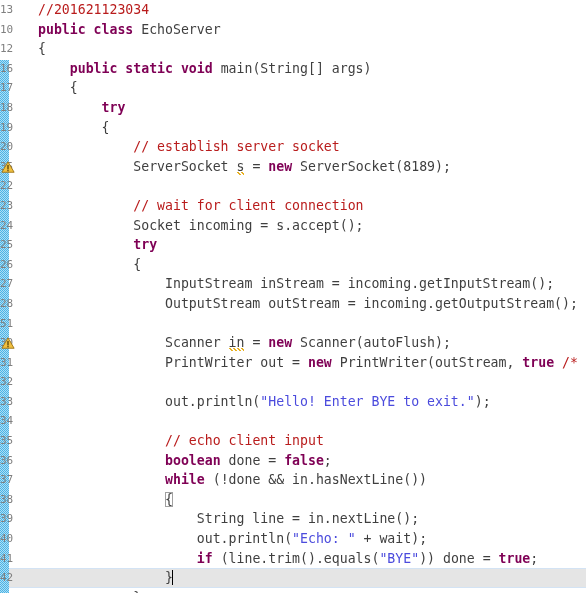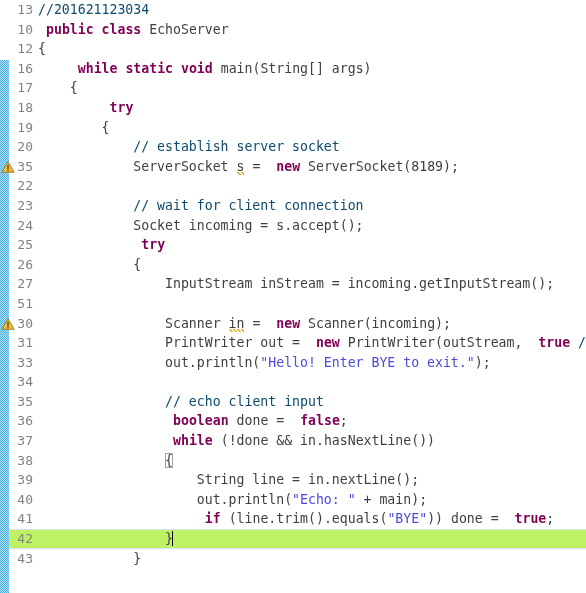--- a/index.html
+++ b/index.html
@@ -39,35 +39,34 @@
 
   
   .row {
     position: relative;
     height: 19.6px;
     line-height: 19.6px;
     white-space: pre;
     font-size: 13.2px;
   }
   .row.current {
-    background: #bef264;
+    background: #e5e5e5;
     box-shadow: inset 0 1px 0 #d3e3f4, inset 0 -1px 0 #d3e3f4;
   }
 
   .gutter {
     position: absolute;
     left: 0;
     top: 0;
     width: 36px;
     height: 100%;
-    text-align: right;
     padding-right: 3px;
     box-sizing: border-box;
     color: #808080;
-    font-size: 13px;
+    font-size: 11px;
     z-index: 2;
     pointer-events: none;
   }
 
   .marker {
     position: absolute;
     left: 1px;
     top: 3px;
     width: 14px;
     height: 14px;
@@ -77,22 +76,22 @@
   .code {
     position: absolute;
     left: 38px;
     top: 0;
     right: 0;
     height: 100%;
     color: #404040;
   }
 
   
-  .kw      { color: #7f0055; font-weight: bold; margin-left: 8px; }
-  .cmt     { color: #0c4a6e; }
+  .kw      { color: #7f0055; font-weight: bold; }
+  .cmt     { color: #b91c1c; }
   .str     { color: #4b4bdd; }
   .pln     { color: #3f3f3f; }
 
   
   .warn {
     background-image:
       linear-gradient(45deg, transparent 40%, #e8b020 40%, #e8b020 60%, transparent 60%);
     background-size: 4px 3px;
     background-repeat: repeat-x;
     background-position: 0 100%;
@@ -117,46 +116,48 @@
 </style>
 </head>
 <body>
 
 <div id="editor">
   <div class="change-bar" style="top: 59.8px; height: 533.2px;"></div>
   <div id="rows">
       <div class="row"><div class="gutter">13</div><div class="code"><span class="cmt">//201621123034</span></div></div>
       <div class="row"><div class="gutter">10</div><div class="code"><span class="kw">public class</span><span class="pln"> EchoServer</span></div></div>
       <div class="row"><div class="gutter">12</div><div class="code"><span class="pln">{</span></div></div>
-      <div class="row"><div class="gutter">16</div><div class="code"><span class="pln">    </span><span class="kw">while static void</span><span class="pln"> main(String[] args)</span></div></div>
+      <div class="row"><div class="gutter">16</div><div class="code"><span class="pln">    </span><span class="kw">public static void</span><span class="pln"> main(String[] args)</span></div></div>
       <div class="row"><div class="gutter">17</div><div class="code"><span class="pln">    {</span></div></div>
       <div class="row"><div class="gutter">18</div><div class="code"><span class="pln">        </span><span class="kw">try</span></div></div>
       <div class="row"><div class="gutter">19</div><div class="code"><span class="pln">        {</span></div></div>
       <div class="row"><div class="gutter">20</div><div class="code"><span class="pln">            </span><span class="cmt">// establish server socket</span></div></div>
       <div class="row"><div class="gutter">35</div><div class="marker" title="Resource leak: 's' is never closed"><svg viewBox="0 0 16 16" width="14" height="14">
             <path d="M8 2 L15 14 L1 14 Z" fill="#f0c040" stroke="#9a7010" stroke-width="1" stroke-linejoin="round"></path>
             <path d="M8 6 L8 10 M8 11.6 L8 12.4" stroke="#4a3500" stroke-width="1.4" stroke-linecap="round"></path>
           </svg></div><div class="code"><span class="pln">            ServerSocket </span><span class="warn">s</span><span class="pln"> = </span><span class="kw">new</span><span class="pln"> ServerSocket(8189);</span></div></div>
       <div class="row"><div class="gutter">22</div><div class="code"></div></div>
       <div class="row"><div class="gutter">23</div><div class="code"><span class="pln">            </span><span class="cmt">// wait for client connection</span></div></div>
       <div class="row"><div class="gutter">24</div><div class="code"><span class="pln">            Socket incoming = s.accept();</span></div></div>
       <div class="row"><div class="gutter">25</div><div class="code"><span class="pln">            </span><span class="kw">try</span></div></div>
       <div class="row"><div class="gutter">26</div><div class="code"><span class="pln">            {</span></div></div>
       <div class="row"><div class="gutter">27</div><div class="code"><span class="pln">                InputStream inStream = incoming.getInputStream();</span></div></div>
+      <div class="row"><div class="gutter">28</div><div class="code"><span class="pln">                OutputStream outStream = incoming.getOutputStream();</span></div></div>
       <div class="row"><div class="gutter">51</div><div class="code"></div></div>
       <div class="row"><div class="gutter">30</div><div class="marker" title="Resource leak: 'in' is never closed"><svg viewBox="0 0 16 16" width="14" height="14">
             <path d="M8 2 L15 14 L1 14 Z" fill="#f0c040" stroke="#9a7010" stroke-width="1" stroke-linejoin="round"></path>
             <path d="M8 6 L8 10 M8 11.6 L8 12.4" stroke="#4a3500" stroke-width="1.4" stroke-linecap="round"></path>
-          </svg></div><div class="code"><span class="pln">                Scanner </span><span class="warn">in</span><span class="pln"> = </span><span class="kw">new</span><span class="pln"> Scanner(incoming);</span></div></div>
+          </svg></div><div class="code"><span class="pln">                Scanner </span><span class="warn">in</span><span class="pln"> = </span><span class="kw">new</span><span class="pln"> Scanner(autoFlush);</span></div></div>
       <div class="row"><div class="gutter">31</div><div class="code"><span class="pln">                PrintWriter out = </span><span class="kw">new</span><span class="pln"> PrintWriter(outStream, </span><span class="kw">true</span><span class="pln"> </span><span class="cmt">/* autoFlush */</span></div></div>
+      <div class="row"><div class="gutter">32</div><div class="code"></div></div>
       <div class="row"><div class="gutter">33</div><div class="code"><span class="pln">                out.println(</span><span class="str">"Hello! Enter BYE to exit."</span><span class="pln">);</span></div></div>
       <div class="row"><div class="gutter">34</div><div class="code"></div></div>
       <div class="row"><div class="gutter">35</div><div class="code"><span class="pln">                </span><span class="cmt">// echo client input</span></div></div>
       <div class="row"><div class="gutter">36</div><div class="code"><span class="pln">                </span><span class="kw">boolean</span><span class="pln"> done = </span><span class="kw">false</span><span class="pln">;</span></div></div>
       <div class="row"><div class="gutter">37</div><div class="code"><span class="pln">                </span><span class="kw">while</span><span class="pln"> (!done &amp;&amp; in.hasNextLine())</span></div></div>
       <div class="row"><div class="gutter">38</div><div class="code"><span class="pln">                </span><span class="brmatch">{</span></div></div>
       <div class="row"><div class="gutter">39</div><div class="code"><span class="pln">                    String line = in.nextLine();</span></div></div>
-      <div class="row"><div class="gutter">40</div><div class="code"><span class="pln">                    out.println(</span><span class="str">"Echo: "</span><span class="pln"> + main);</span></div></div>
+      <div class="row"><div class="gutter">40</div><div class="code"><span class="pln">                    out.println(</span><span class="str">"Echo: "</span><span class="pln"> + wait);</span></div></div>
       <div class="row"><div class="gutter">41</div><div class="code"><span class="pln">                    </span><span class="kw">if</span><span class="pln"> (line.trim().equals(</span><span class="str">"BYE"</span><span class="pln">)) done = </span><span class="kw">true</span><span class="pln">;</span></div></div>
       <div class="row current"><div class="gutter">42</div><div class="code"><span class="pln">                </span><span class="pln">}</span><span class="caret"></span></div></div>
       <div class="row"><div class="gutter">43</div><div class="code"><span class="pln">            }</span></div></div>
     </div>
 </div>
 
 </body></html>

